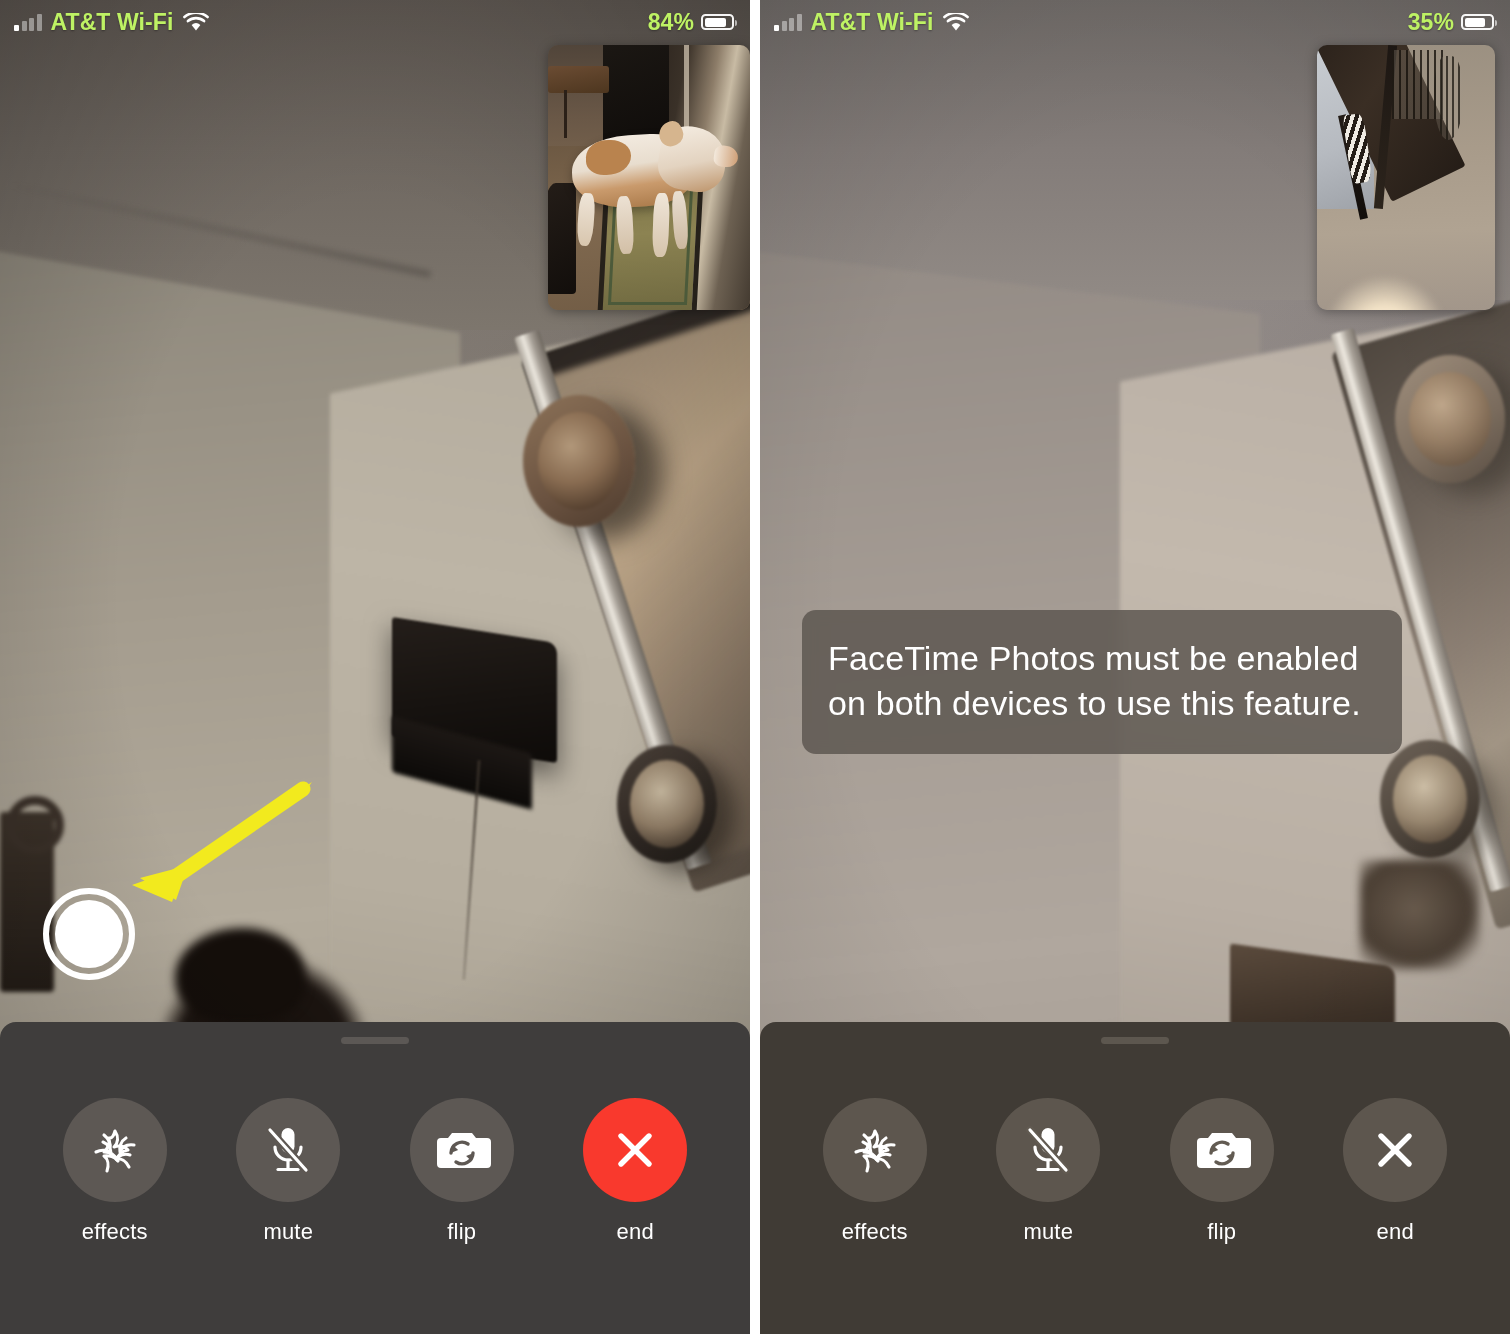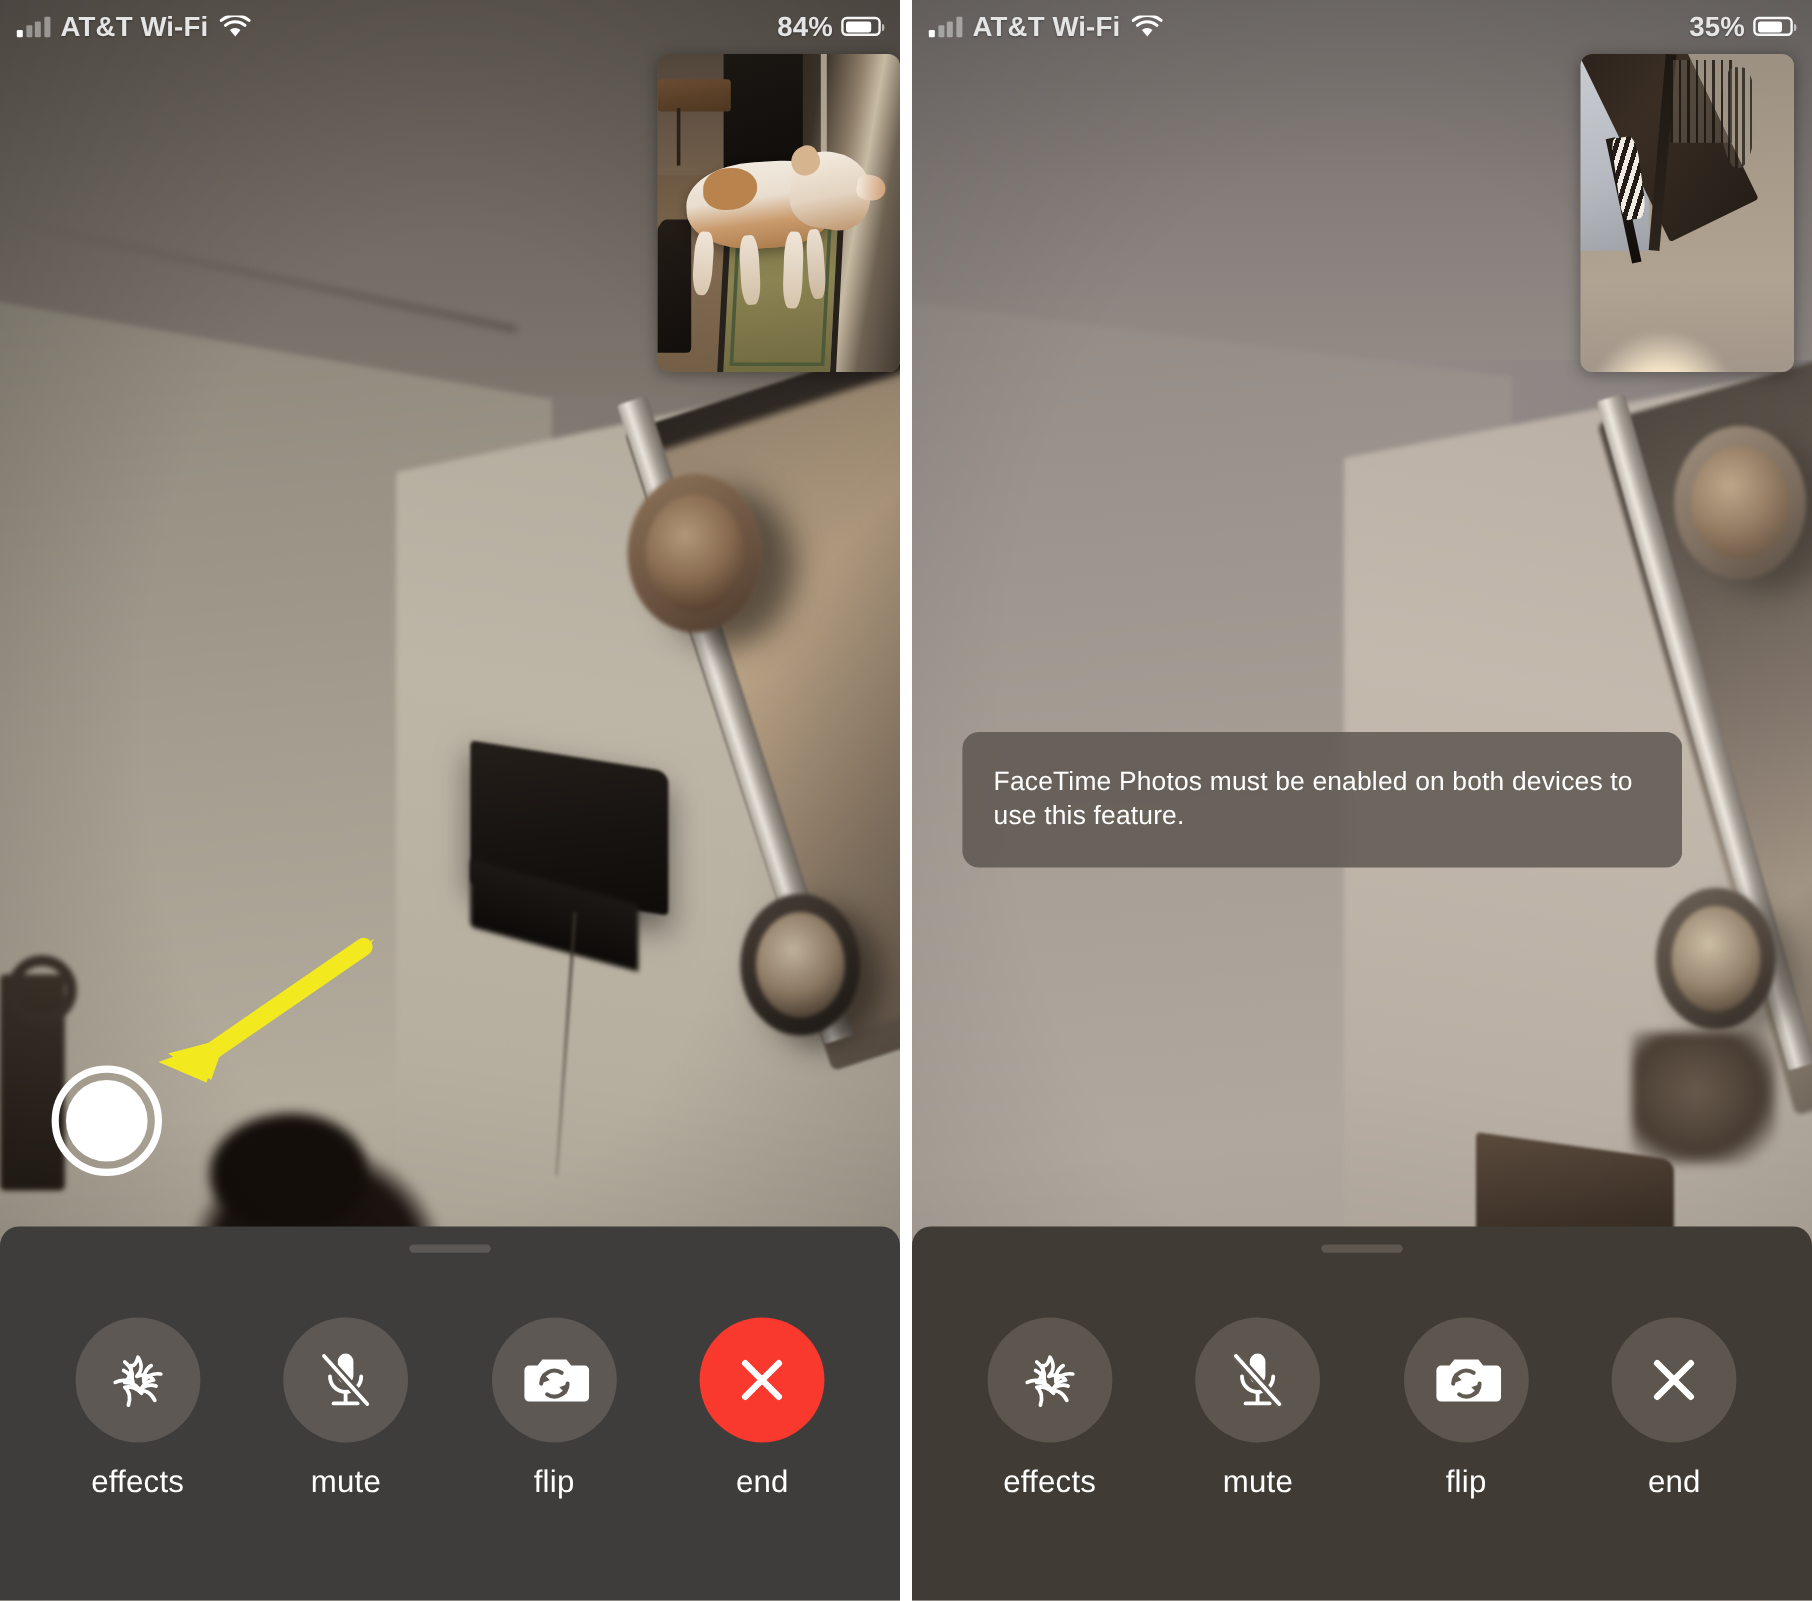--- a/index.html
+++ b/index.html
@@ -196,21 +196,21 @@
   }
   .vr-vig{
     position:absolute;inset:0;
     background:radial-gradient(ellipse 88% 78% at 50% 45%,rgba(0,0,0,0) 45%,rgba(0,0,0,.18) 100%);
   }
 
   
   .statusbar{
     position:absolute;left:0;top:0;width:100%;height:44px;
     display:flex;align-items:center;
-    color:#e5e5e5;
+    color:#bef264;
     font-size:24px;letter-spacing:.1px;
     text-shadow:0 1px 2px rgba(0,0,0,.35);
     z-index:40;
     box-sizing:border-box;
     padding:0 16px 0 14px;
   }
   .sb-left{display:flex;align-items:center;gap:9px;}
   .sb-mid{position:absolute;left:0;right:0;text-align:center;font-weight:600;pointer-events:none;}
   .sb-right{margin-left:auto;display:flex;align-items:center;gap:7px;}
   .sb-carrier{font-weight:600;font-size:23px;}
@@ -308,21 +308,21 @@
 
   
   .toast{
     position:absolute;
     left:42px;top:610px;width:600px;
     background:rgba(90,84,78,.82);
     color:#fff;
     border-radius:14px;
     padding:26px 28px 28px 26px;
     box-sizing:border-box;
-    font-size:22px;line-height:1.33;
+    font-size:34px;line-height:1.33;
     letter-spacing:.15px;
     z-index:35;
     backdrop-filter:blur(6px);
   }
 
   
   .shutter{
     position:absolute;left:43px;top:888px;
     width:92px;height:92px;border-radius:50%;
     z-index:35;
@@ -363,21 +363,21 @@
     width:118px;
   }
   .ctl .bubble{
     width:104px;height:104px;border-radius:50%;
     background:rgba(120,114,108,.52);
     display:flex;align-items:center;justify-content:center;
   }
   .tray.warm .ctl .bubble{background:rgba(126,118,106,.48);}
   .ctl.end .bubble{background:#f9392d;}
   .ctl .label{
-    color:#fff;font-size:26px;letter-spacing:.2px;
+    color:#fff;font-size:22px;letter-spacing:.2px;
   }
   svg{display:block;}
   .divider{
     position:absolute;left:750px;top:0;width:10px;height:100%;
     background:#ffffff;z-index:60;
   }
 </style>
 </head>
 <body>
 

